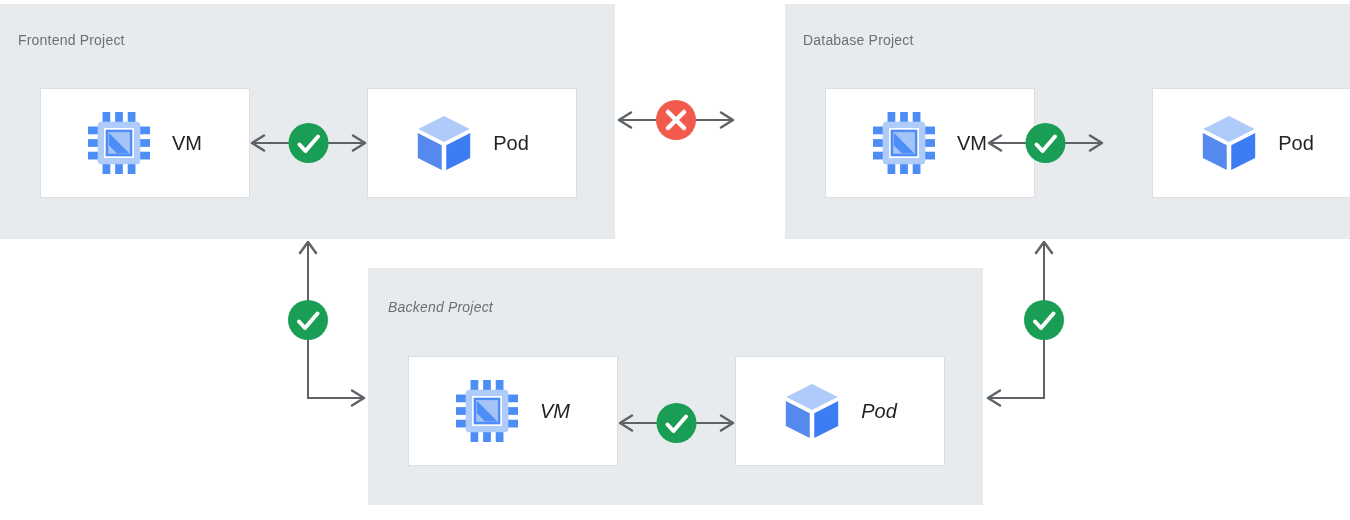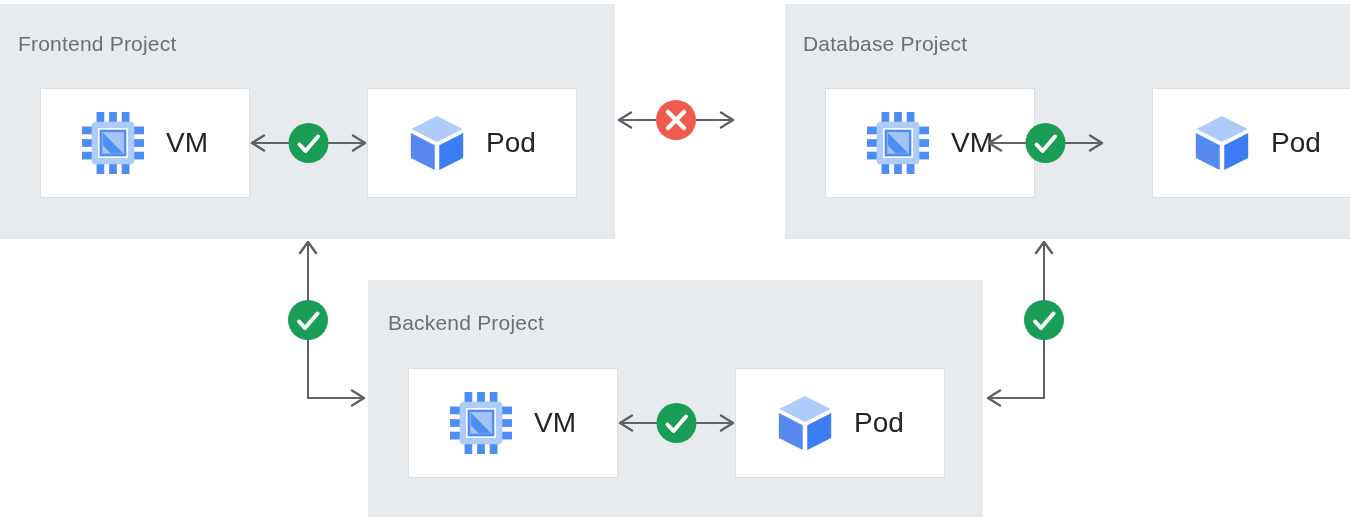--- a/index.html
+++ b/index.html
@@ -9,40 +9,40 @@
     background:var(--page-bg,#fff);
     font-family:"Liberation Sans", sans-serif;
     overflow:hidden;
   }
   .panel{
     position:absolute;
     background:var(--panel-bg,#e8ebee);
   }
   .panel-frontend{left:0;top:4px;width:615px;height:235px;}
   .panel-database{left:737px;top:4px;width:613px;height:235px;margin-left:48px;}
-  .panel-backend{left:368px;top:280px;width:615px;height:237px;}
+  .panel-backend{left:368px;top:268px;width:615px;height:237px;font-style:italic;}
   .panel-title{
     position:absolute;left:18px;top:28px;
-    margin:0;font-size:21px;font-weight:400;line-height:1.15;
+    margin:0;font-size:14px;font-weight:400;line-height:1.15;
     color:var(--title-text,#6b7075);
     letter-spacing:.2px;
   }
   .panel-backend .panel-title{top:31px;left:20px;}
   .node{
     position:absolute;top:84px;width:210px;height:110px;
     background:var(--box-bg,#fff);
     border:1px solid var(--box-border,#dcdee1);
     box-sizing:border-box;
     display:flex;align-items:center;justify-content:center;gap:22px;
   }
   .panel-backend .node{top:88px;}
   .node-vm{left:40px;}
   .node-pod{left:367px;gap:20px;}
   .node-label{
-    font-size:28px;color:var(--label-text,#212327);
+    font-size:20px;color:var(--label-text,#212327);
     line-height:1;
   }
   .overlay{
     position:absolute;left:0;top:0;width:1350px;height:520px;
     pointer-events:none;
   }
   
   .shaft{stroke:var(--line,#5f6368);stroke-width:2;fill:none;}
   .chev{stroke:var(--line,#5f6368);stroke-width:2.5;fill:none;stroke-linecap:round;stroke-linejoin:round;}
   .status-ok{fill:var(--success,#1a9e55);}

